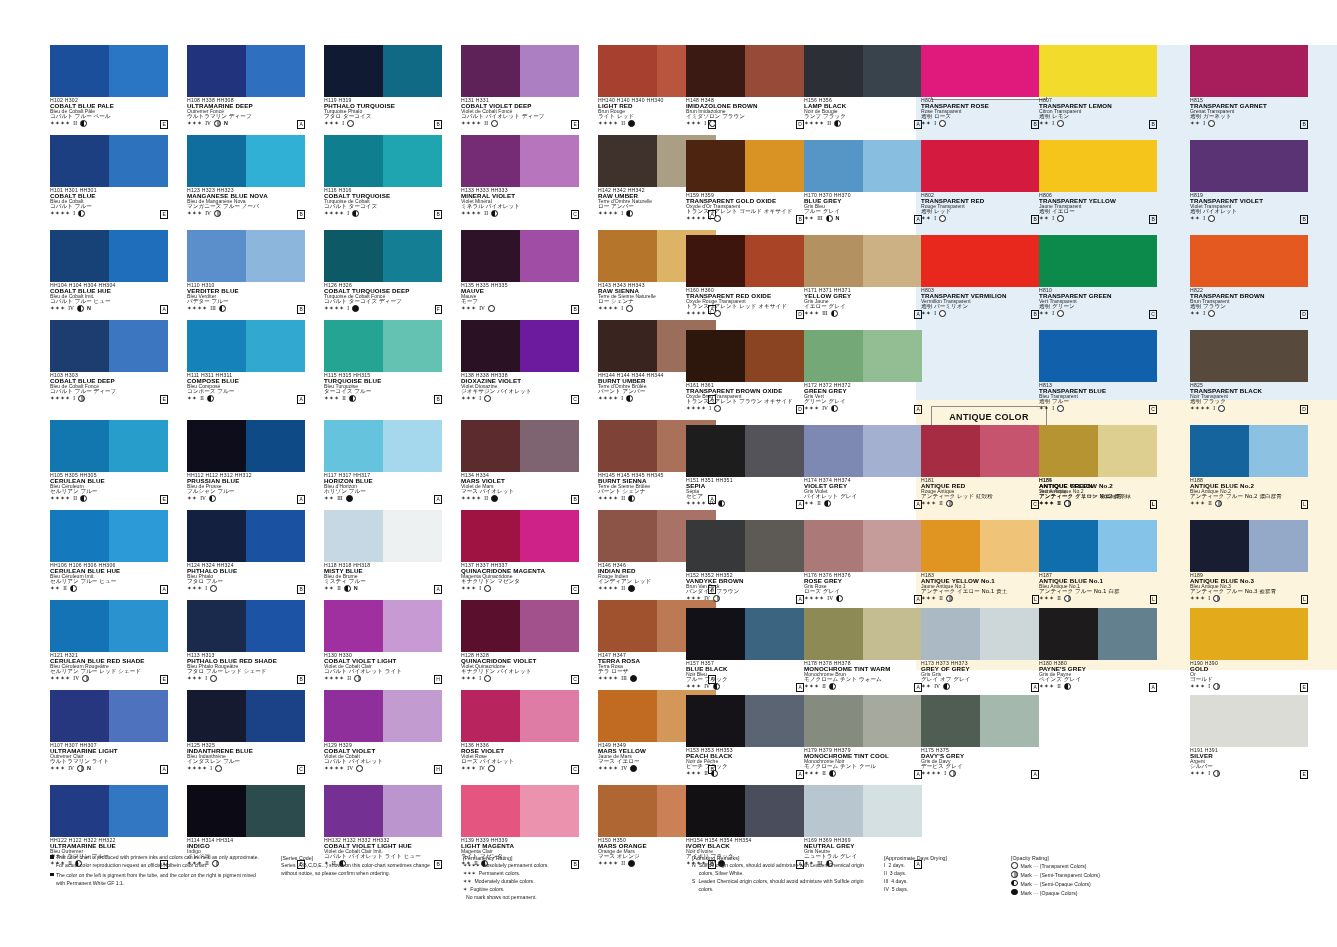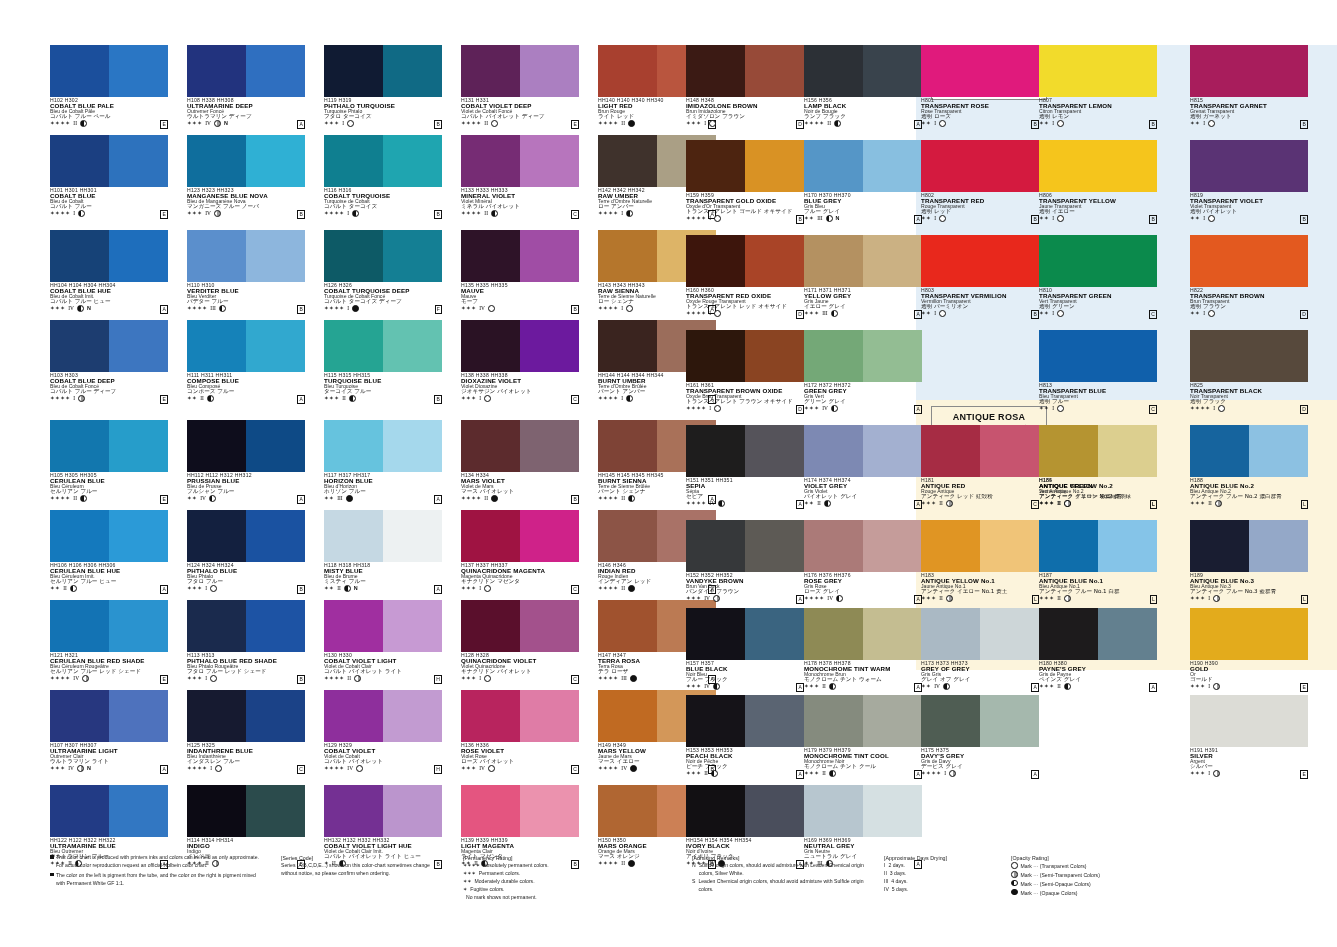--- a/index.html
+++ b/index.html
@@ -92,21 +92,21 @@
 
   <div class="panel panel-transparent" style="left:916px;top:45px;width:421px;height:355px;"></div>
   <div class="panel panel-antique" style="left:916px;top:400px;width:421px;height:270px;"></div>
 
   <div class="sect" style="left:931px;top:52px;width:116px;height:48px;">
     <div class="en">TRANSPARENT COLOR</div>
     <div class="jp1">透明カラー</div>
   </div>
 
   <div class="sect antique" style="left:931px;top:406px;width:116px;height:48px;">
-    <div class="en">ANTIQUE ROSA</div>
+    <div class="en">ANTIQUE COLOR</div>
     <div class="jp1">アンティーク色</div>
     <div class="jp2">(岩絵具使用・油絵具)</div>
   </div>
 
   <div id="grid">
       <div class="cell" style="left: 50px; top: 45px;">
         <div class="chip">
           <div class="half" style="background: rgb(27, 79, 156);"></div>
           <div class="half" style="background: rgb(42, 118, 196);"></div>
         </div>

